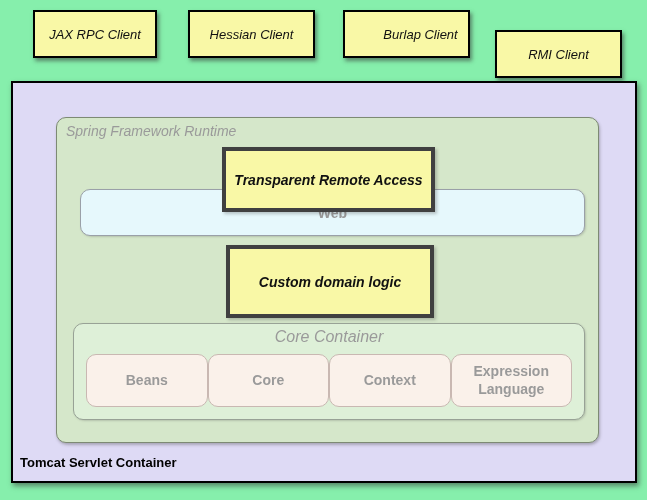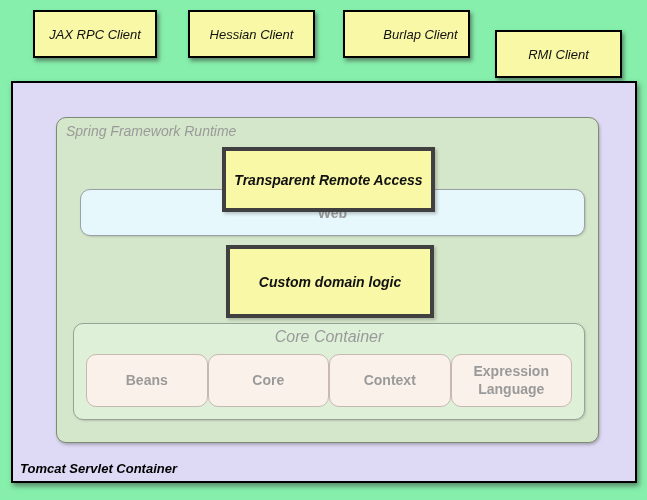--- a/index.html
+++ b/index.html
@@ -44,24 +44,23 @@
     width: 626px;
     height: 402px;
     background: #dedaf5;
     border: 2px solid #000000;
     box-shadow: 2px 3px 5px rgba(50,50,50,0.55);
     box-sizing: border-box;
   }
   .tomcat-label {
     position: absolute;
     left: 7px;
-    bottom: 5px;
+    bottom: 11px;
     font-size: 13px;
     font-weight: bold;
-    font-style: italic;
     color: #000000;
   }
 
   
   .spring {
     position: absolute;
     left: 43px;
     top: 34px;
     width: 543px;
     height: 326px;

